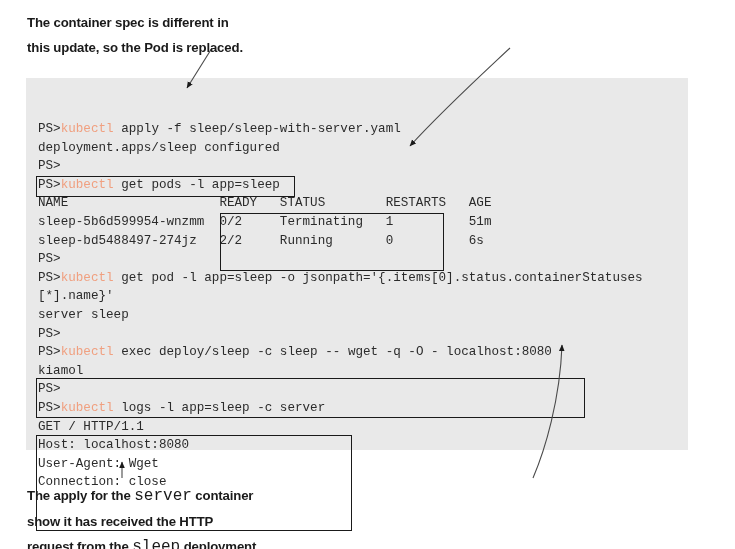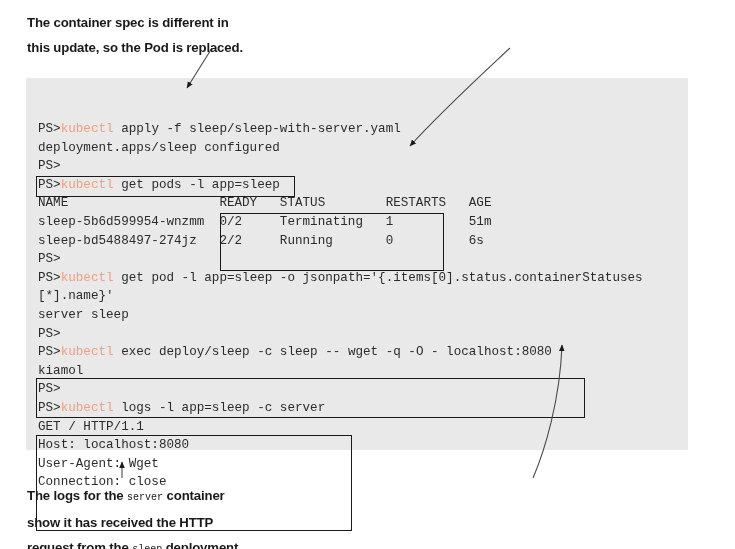--- a/index.html
+++ b/index.html
@@ -27,21 +27,21 @@
     font-weight: bold;
     font-size: 13.2px;
     line-height: 25px;
     color: #1a1a1a;
     letter-spacing: -0.15px;
     white-space: pre-line;
   }
   .callout .mono {
     font-family: "Liberation Mono", "DejaVu Sans Mono", monospace;
     font-weight: normal;
-    font-size: 10px;
+    font-size: 16px;
     letter-spacing: 0;
   }
   #callout-top-left   { left: 27px;  top: 10px;  width: 300px; }
   #callout-top-right  { left: 388px; top: 10px;  width: 340px; }
   #callout-bottom-left  { left: 27px;  top: 483px; width: 330px; }
   #callout-bottom-right { left: 392px; top: 483px; width: 340px; }
 
   
   #leaders {
     position: absolute;
@@ -115,18 +115,18 @@
 
     <path d="M122,478 L122,462" stroke="#4a4a4a" stroke-width="1.1" fill="none" marker-end="url(#arrowhead)"></path>
 
     <path d="M533,478 C545,450 560,400 562,345" stroke="#4a4a4a" stroke-width="1.1" fill="none" marker-end="url(#arrowhead)"></path>
   </svg>
 
   <div class="callout" id="callout-top-left">The container spec is different in
 this update, so the Pod is replaced.</div>
 
 
-  <div class="callout" id="callout-bottom-left"><span>The logs for the </span><span class="mono">server</span><span> container
+  <div class="callout" id="callout-bottom-left"><span>The apply for the </span><span class="mono">server</span><span> container
 show it has received the HTTP
 request from the </span><span class="mono">sleep</span><span> deployment.</span></div>
 
 
 </div>
 
 </body></html>

